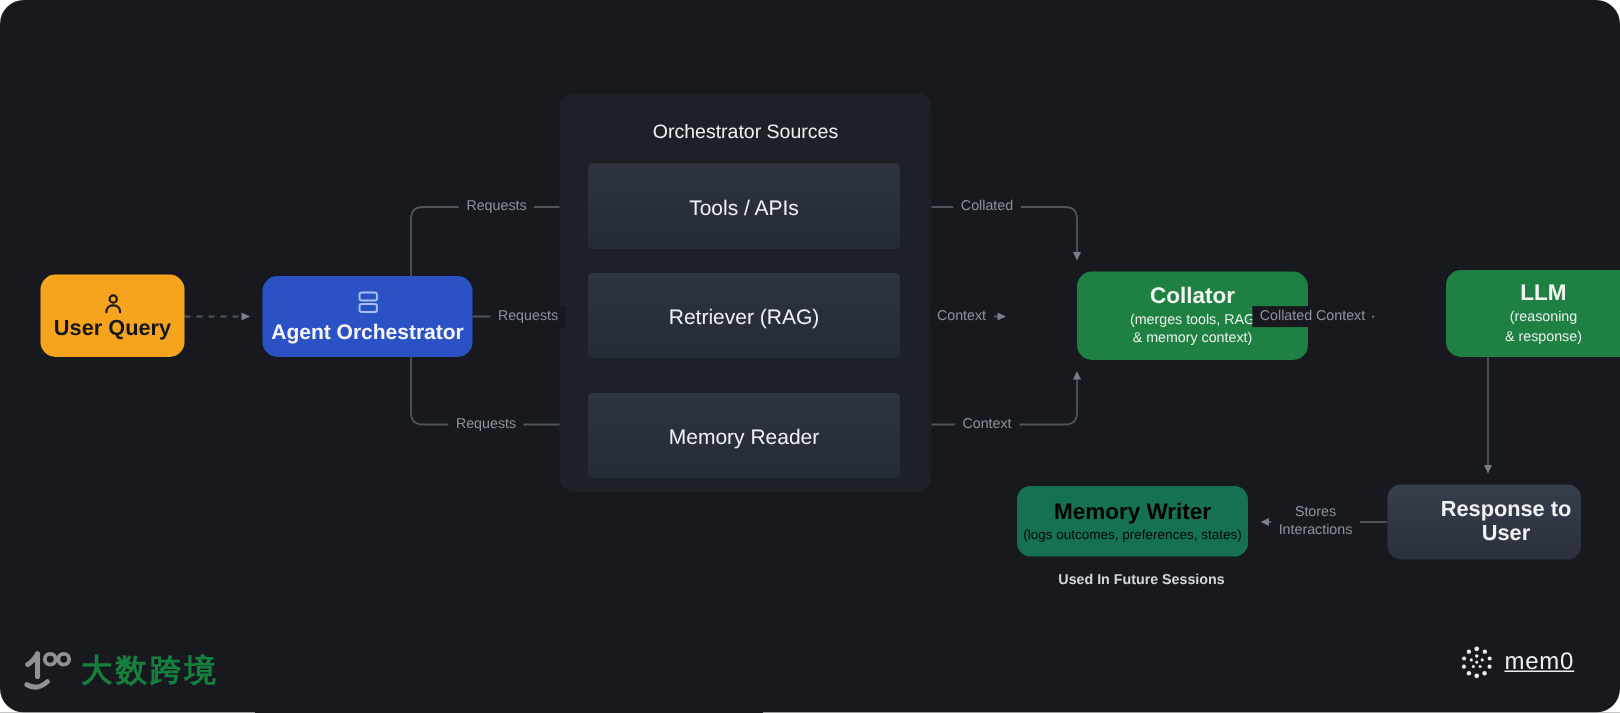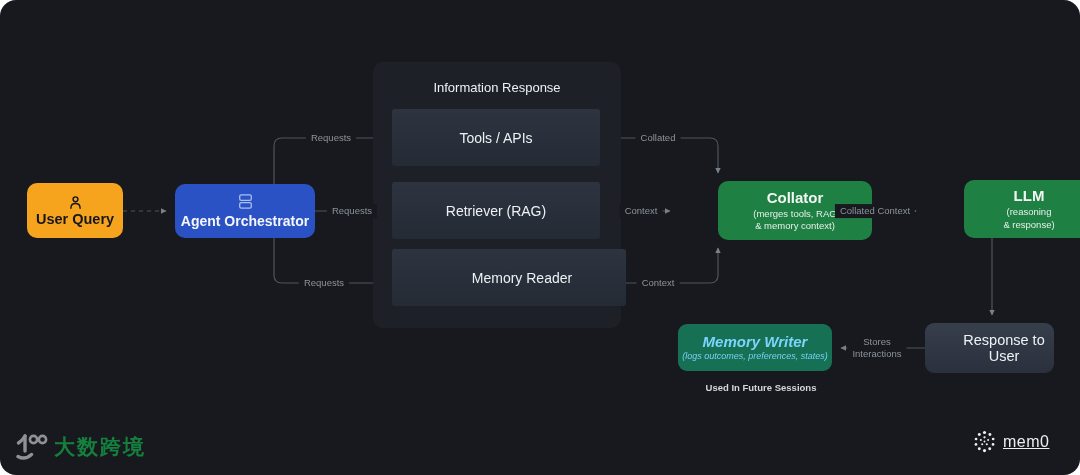--- a/index.html
+++ b/index.html
@@ -8,29 +8,29 @@
   .node{position:absolute;z-index:2;display:flex;flex-direction:column;align-items:center;justify-content:center;box-sizing:border-box;text-align:center;}
   .edge-label{position:absolute;z-index:3;transform:translate(-50%,-50%);font-size:9.5px;color:#8d939b;background:#17191f;padding:1px 5px;white-space:pre-line;text-align:center;line-height:1.25;}
   
   .user-query{left:27px;top:183px;width:96px;height:55px;background:#F6A41E;border-radius:10px;color:#15161a;gap:0;}
   .user-query .lbl{font-size:14.5px;font-weight:700;}
   .agent-orch{left:175px;top:184px;width:140px;height:54px;background:#2A52C5;border-radius:10px;color:#f4f6fa;gap:3px;}
   .agent-orch .lbl{font-size:14px;font-weight:600;}
   .panel{left:373px;top:62px;width:248px;height:266px;background:#1d2127;border-radius:10px;display:block;}
   .panel-title{position:absolute;top:18px;left:0;right:0;text-align:center;font-size:13px;color:#eef0f3;}
   .src-box{position:absolute;left:19px;width:208px;height:57px;background:linear-gradient(#2d3440,#252b35);border-radius:3px;display:flex;align-items:center;justify-content:center;color:#eef0f3;font-size:14px;}
-  .src-1{top:47px;} .src-2{top:120px;} .src-3{top:187px;padding-left:26px;}
+  .src-1{top:47px;} .src-2{top:120px;} .src-3{top:200px;}
   .green{background:#1F8043;border-radius:10px;color:#f2f5f3;margin-left:40px;}
   .collator{left:678px;top:181px;width:154px;height:59px;}
   .llm{left:924px;top:180px;width:130px;height:58px;}
-  .mem-writer{left:678px;top:324px;width:154px;height:47px;background:#167154;border-radius:9px;color:#7dd3fc;font-style:italic;}
+  .mem-writer{left:678px;top:324px;width:154px;height:47px;background:#167154;border-radius:9px;color:#000000;}
   .node .title{font-size:15px;font-weight:600;line-height:1.15;}
   .node .sub{font-size:9.5px;line-height:1.3;white-space:pre-line;opacity:.95;margin-top:2px;text-align:center;}
   .mem-writer .sub{font-size:9px;margin-top:1px;}
-  .response{left:925px;top:323px;width:129px;height:50px;background:linear-gradient(#373e4c,#2a303c);border-radius:9px;color:#f0f2f5;font-size:14.5px;font-weight:400;padding-left:29px;}
+  .response{left:925px;top:323px;width:129px;height:50px;background:linear-gradient(#373e4c,#2a303c);border-radius:9px;color:#f0f2f5;font-size:14.5px;font-weight:700;padding-left:29px;}
   .footnote{position:absolute;left:761px;top:387px;transform:translate(-50%,-50%);z-index:3;font-size:9.5px;font-weight:600;color:#d3d7dc;}
   
   .watermark{position:absolute;left:14px;top:432px;display:flex;align-items:center;gap:6px;z-index:3;color:#15803d;}
   .watermark .wm-text{font-size:21px;font-weight:700;letter-spacing:2px;}
   .brand{position:absolute;left:972px;top:429px;display:flex;align-items:center;gap:6px;z-index:3;color:#eceef0;}
   .brand .brand-text{font-size:16px;font-weight:500;letter-spacing:.5px;text-decoration:underline;}
 </style>
 </head>
 <body>
 
@@ -76,21 +76,21 @@
 
   <div class="node agent-orch">
     <svg width="19" height="17" viewBox="0 0 24 22">
       <rect x="4.5" y="2.5" width="15" height="7" rx="2" fill="none" stroke="#a9c1f2" stroke-width="1.7"></rect>
       <rect x="4.5" y="12.5" width="15" height="7" rx="2" fill="none" stroke="#a9c1f2" stroke-width="1.7"></rect>
     </svg>
     <span class="lbl">Agent Orchestrator</span>
   </div>
 
   <div class="node panel">
-    <div class="panel-title">Information Response</div>
+    <div class="panel-title">Orchestrator Sources</div>
     <div class="src-box src-2">Retriever (RAG)</div>
     <div class="src-box src-1">Tools / APIs</div>
     <div class="src-box src-3">Memory Reader</div>
   </div>
 
   <div class="node green collator">
     <span class="title">Collator</span>
     <span class="sub">(merges tools, RAG
 &amp; memory context)</span>
   </div>

